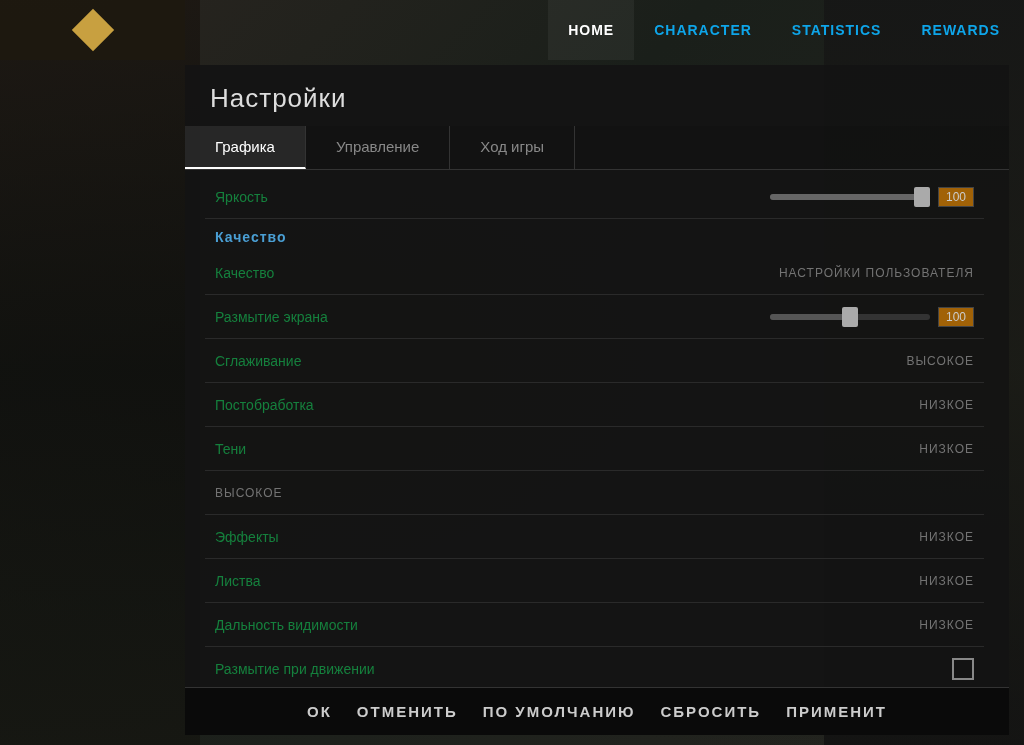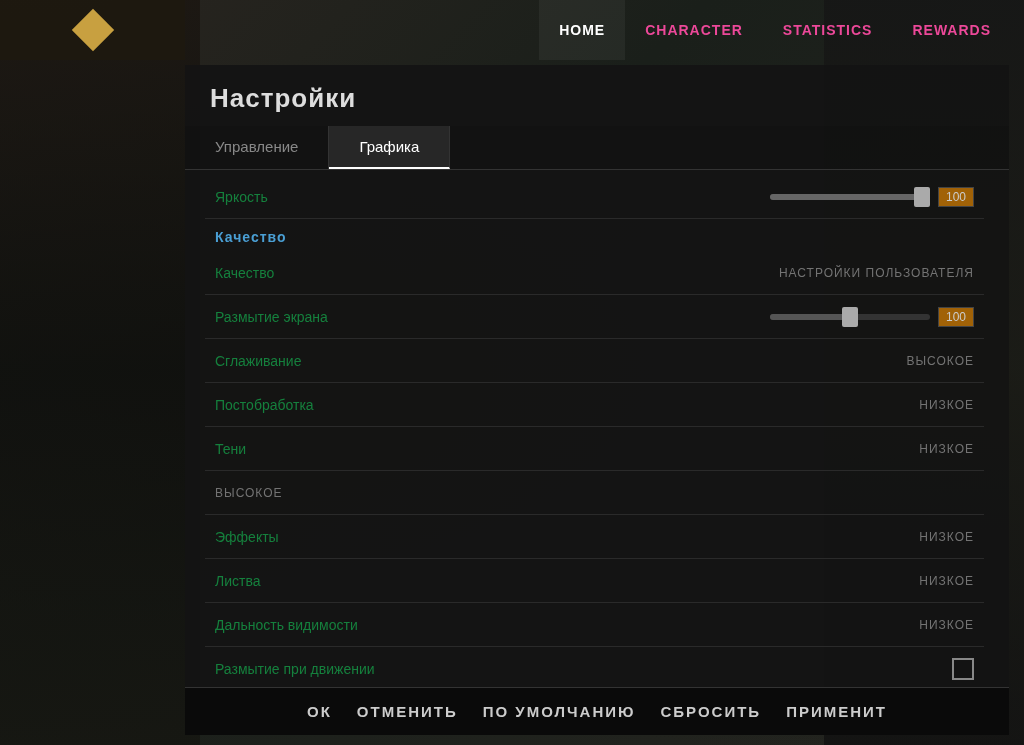--- a/index.html
+++ b/index.html
@@ -43,29 +43,29 @@
     }
 
     
     .top-nav {
       position: absolute;
       top: 0; right: 0;
       display: flex;
       align-items: center;
       height: 60px;
       z-index: 10;
-      padding-right: 13px;
+      padding-right: 4px;
     }
 
     .nav-item {
       padding: 0 20px;
       height: 60px;
       display: flex;
       align-items: center;
-      color: #ec4899;
+      color: #0ea5e9;
       font-size: 14px;
       font-weight: bold;
       letter-spacing: 1px;
       cursor: pointer;
       text-transform: uppercase;
     }
 
     .nav-item.active {
       color: #fff;
       background: rgba(255,255,255,0.05);
@@ -81,21 +81,21 @@
       background: rgba(20, 20, 20, 0.92);
       z-index: 5;
       display: flex;
       flex-direction: column;
     }
 
     .settings-title {
       padding: 18px 25px 12px;
       font-size: 26px;
       color: #ddd;
-      font-weight: bold;
+      font-weight: normal;
       letter-spacing: 1px;
     }
 
     
     .tabs {
       display: flex;
       border-bottom: 1px solid #333;
       background: rgba(15,15,15,0.5);
     }
 
@@ -294,22 +294,23 @@
   <div class="nav-item active">HOME</div>
   <div class="nav-item">CHARACTER</div>
   <div class="nav-item">STATISTICS</div>
   <div class="nav-item">REWARDS</div>
 </nav>
 
 <div class="settings-panel">
   <div class="settings-title">Настройки</div>
 
   <div class="tabs">
+    <div class="tab active">Графика</div>
     <div class="tab">Управление</div>
-    <div class="tab active">Графика</div>
+    <div class="tab">Ход игры</div>
   </div>
 
   <div class="settings-content">
     <div class="settings-scroll">
 
       <div class="setting-row">
         <span class="setting-label">Яркость</span>
         <div class="slider-container">
           <div class="slider-track">
             <div class="slider-fill" style="width:100%"></div>

